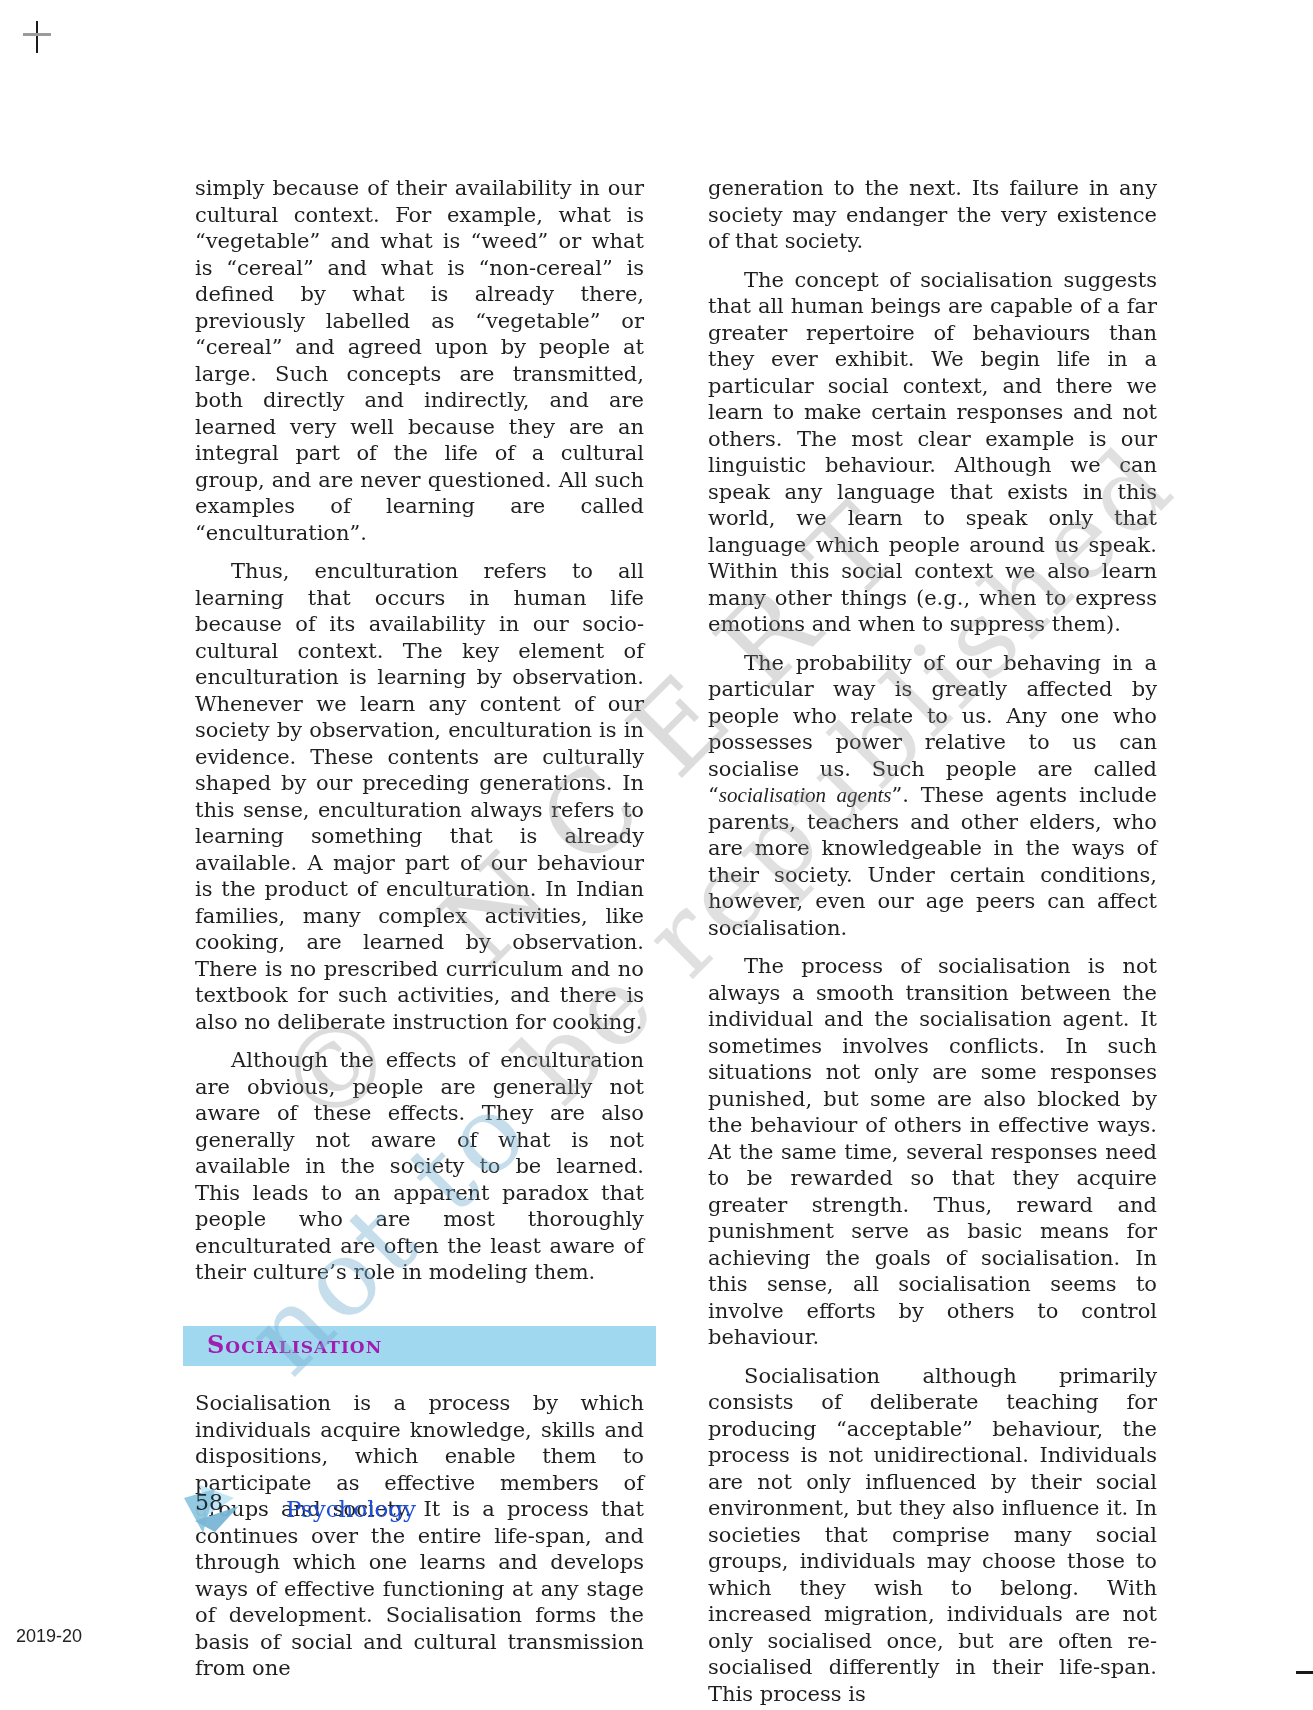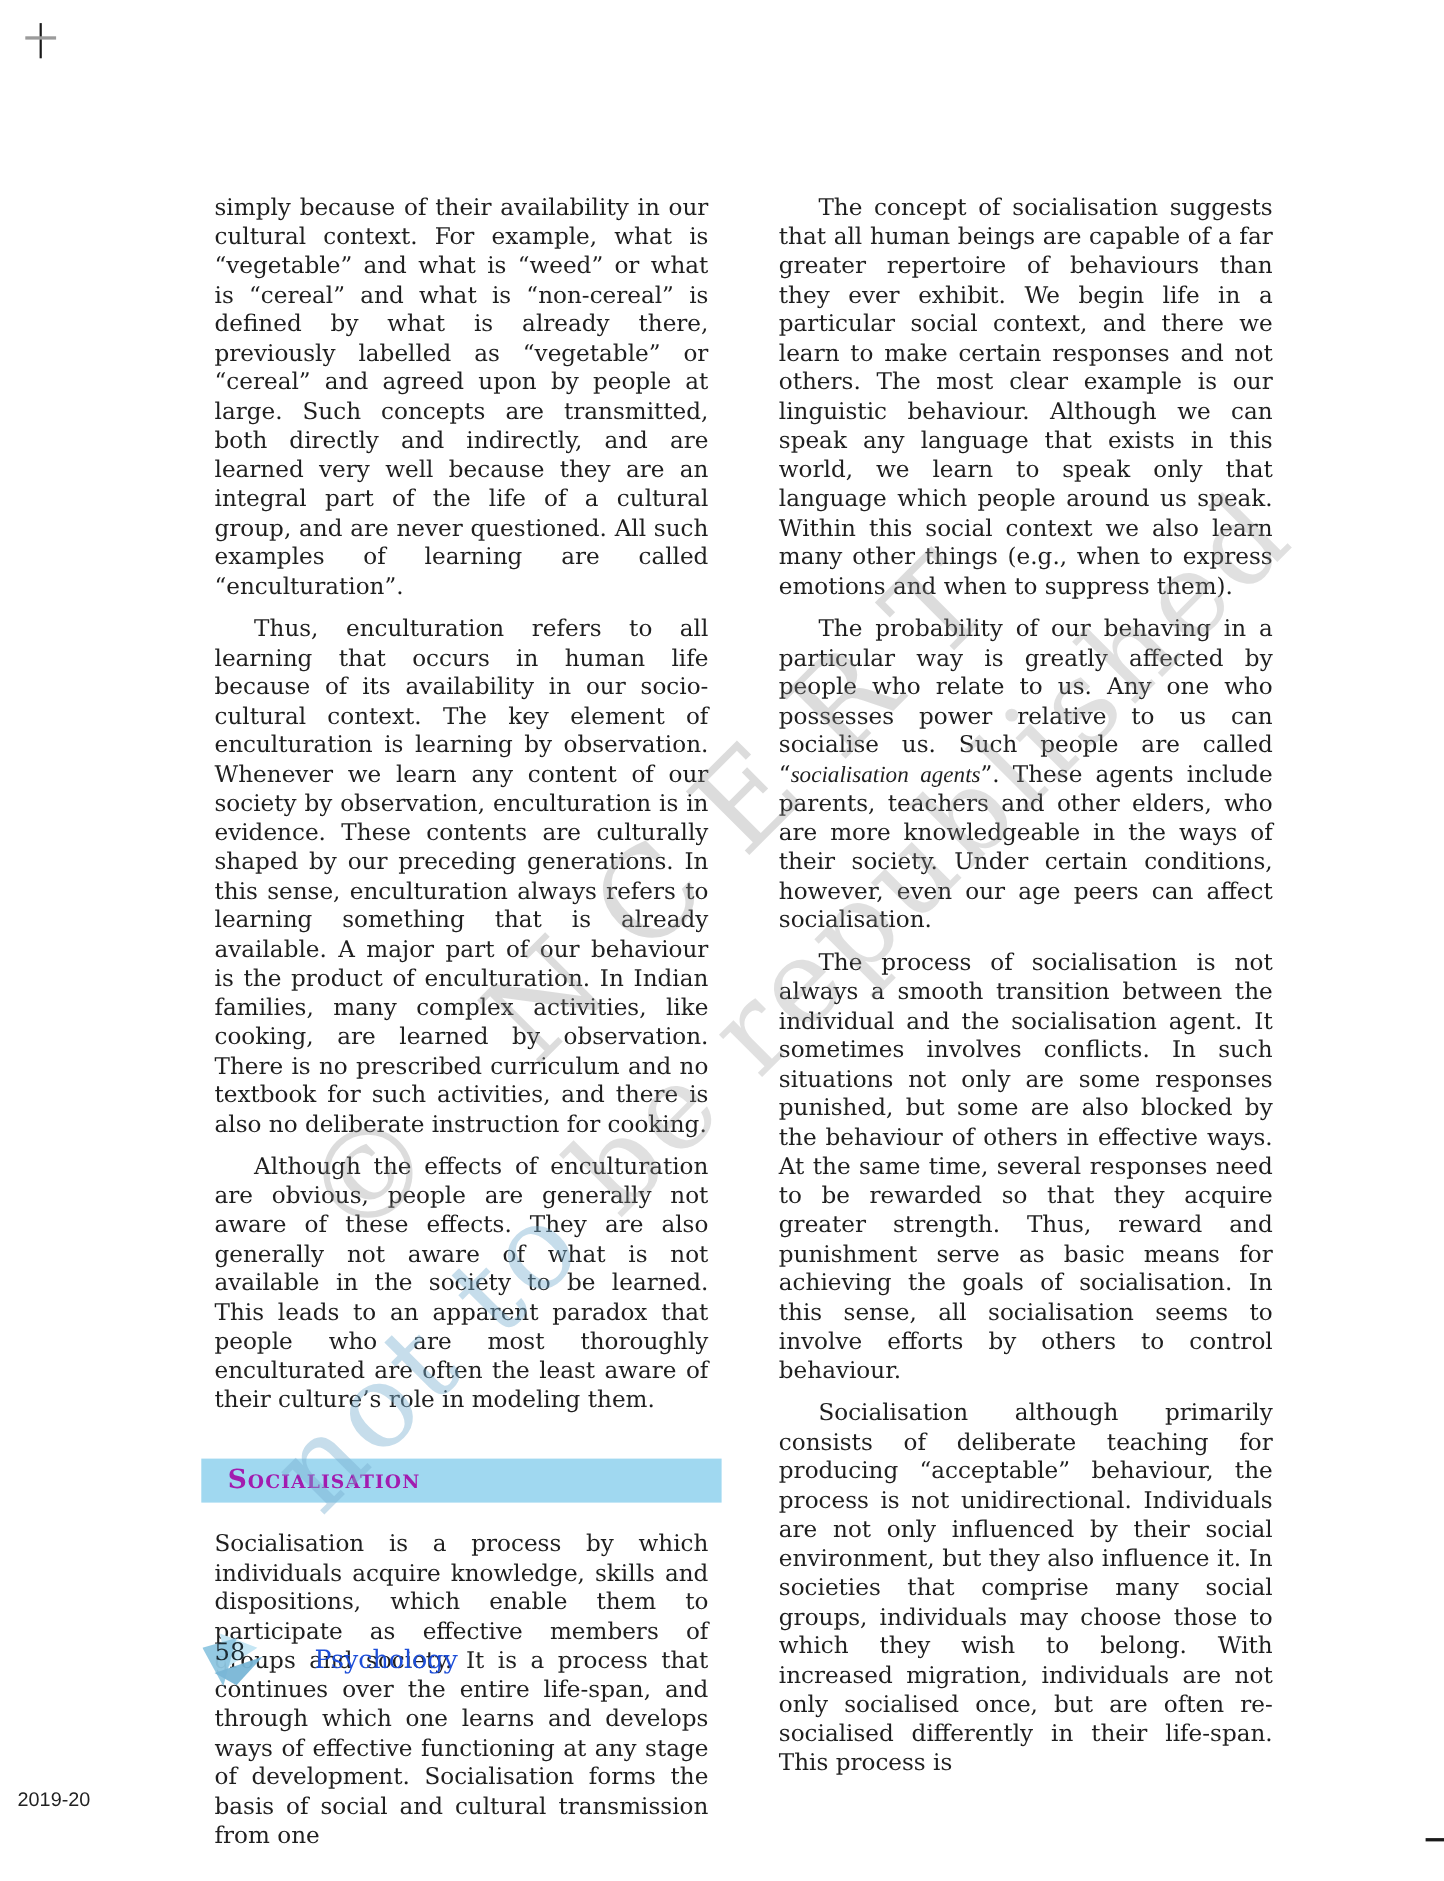--- a/index.html
+++ b/index.html
@@ -88,20 +88,21 @@
 
   <div class="columns">
     <div class="col" id="left-col">
         <p class=""><span>simply because of their availability in our cultural context. For example, what is “vegetable” and what is “weed” or what is “cereal” and what is “non-cereal” is defined by what is already there, previously labelled as “vegetable” or “cereal” and agreed upon by people at large. Such concepts are transmitted, both directly and indirectly, and are learned very well because they are an integral part of the life of a cultural group, and are never questioned. All such examples of learning are called “enculturation”.</span></p>
         <p class="indent"><span>Thus, enculturation refers to all learning that occurs in human life because of its availability in our socio-cultural context. The key element of enculturation is learning by observation. Whenever we learn any content of our society by observation, enculturation is in evidence. These contents are culturally shaped by our preceding generations. In this sense, enculturation always refers to learning something that is already available. A major part of our behaviour is the product of enculturation. In Indian families, many complex activities, like cooking, are learned by observation. There is no prescribed curriculum and no textbook for such activities, and there is also no deliberate instruction for cooking.</span></p>
         <p class="indent"><span>Although the effects of enculturation are obvious, people are generally not aware of these effects. They are also generally not aware of what is not available in the society to be learned. This leads to an apparent paradox that people who are most thoroughly enculturated are often the least aware of their culture’s role in modeling them.</span></p>
         <div class="section-heading"><span>Socialisation</span></div>
         <p class=""><span>Socialisation is a process by which individuals acquire knowledge, skills and dispositions, which enable them to participate as effective members of groups and society. It is a process that continues over the entire life-span, and through which one learns and develops ways of effective functioning at any stage of development. Socialisation forms the basis of social and cultural transmission from one</span></p>
       </div>
     <div class="col" id="right-col">
+        <p class=""><span>generation to the next. Its failure in any society may endanger the very existence of that society.</span></p>
         <p class="indent"><span>The concept of socialisation suggests that all human beings are capable of a far greater repertoire of behaviours than they ever exhibit. We begin life in a particular social context, and there we learn to make certain responses and not others. The most clear example is our linguistic behaviour. Although we can speak any language that exists in this world, we learn to speak only that language which people around us speak. Within this social context we also learn many other things (e.g., when to express emotions and when to suppress them).</span></p>
         <p class="indent"><span>The probability of our behaving in a particular way is greatly affected by people who relate to us. Any one who possesses power relative to us can socialise us. Such people are called “</span><span class="italic">socialisation agents</span><span>”. These agents include parents, teachers and other elders, who are more knowledgeable in the ways of their society. Under certain conditions, however, even our age peers can affect socialisation.</span></p>
         <p class="indent"><span>The process of socialisation is not always a smooth transition between the individual and the socialisation agent. It sometimes involves conflicts. In such situations not only are some responses punished, but some are also blocked by the behaviour of others in effective ways. At the same time, several responses need to be rewarded so that they acquire greater strength. Thus, reward and punishment serve as basic means for achieving the goals of socialisation. In this sense, all socialisation seems to involve efforts by others to control behaviour.</span></p>
         <p class="indent"><span>Socialisation although primarily consists of deliberate teaching for producing “acceptable” behaviour, the process is not unidirectional. Individuals are not only influenced by their social environment, but they also influence it. In societies that comprise many social groups, individuals may choose those to which they wish to belong. With increased migration, individuals are not only socialised once, but are often re-socialised differently in their life-span. This process is</span></p>
       </div>
   </div>
 
   <div class="badge">
     <svg width="58" height="50" viewBox="0 0 58 50">
       <polygon points="16,0 50,13 22,31" fill="#c5e6f4"></polygon>

